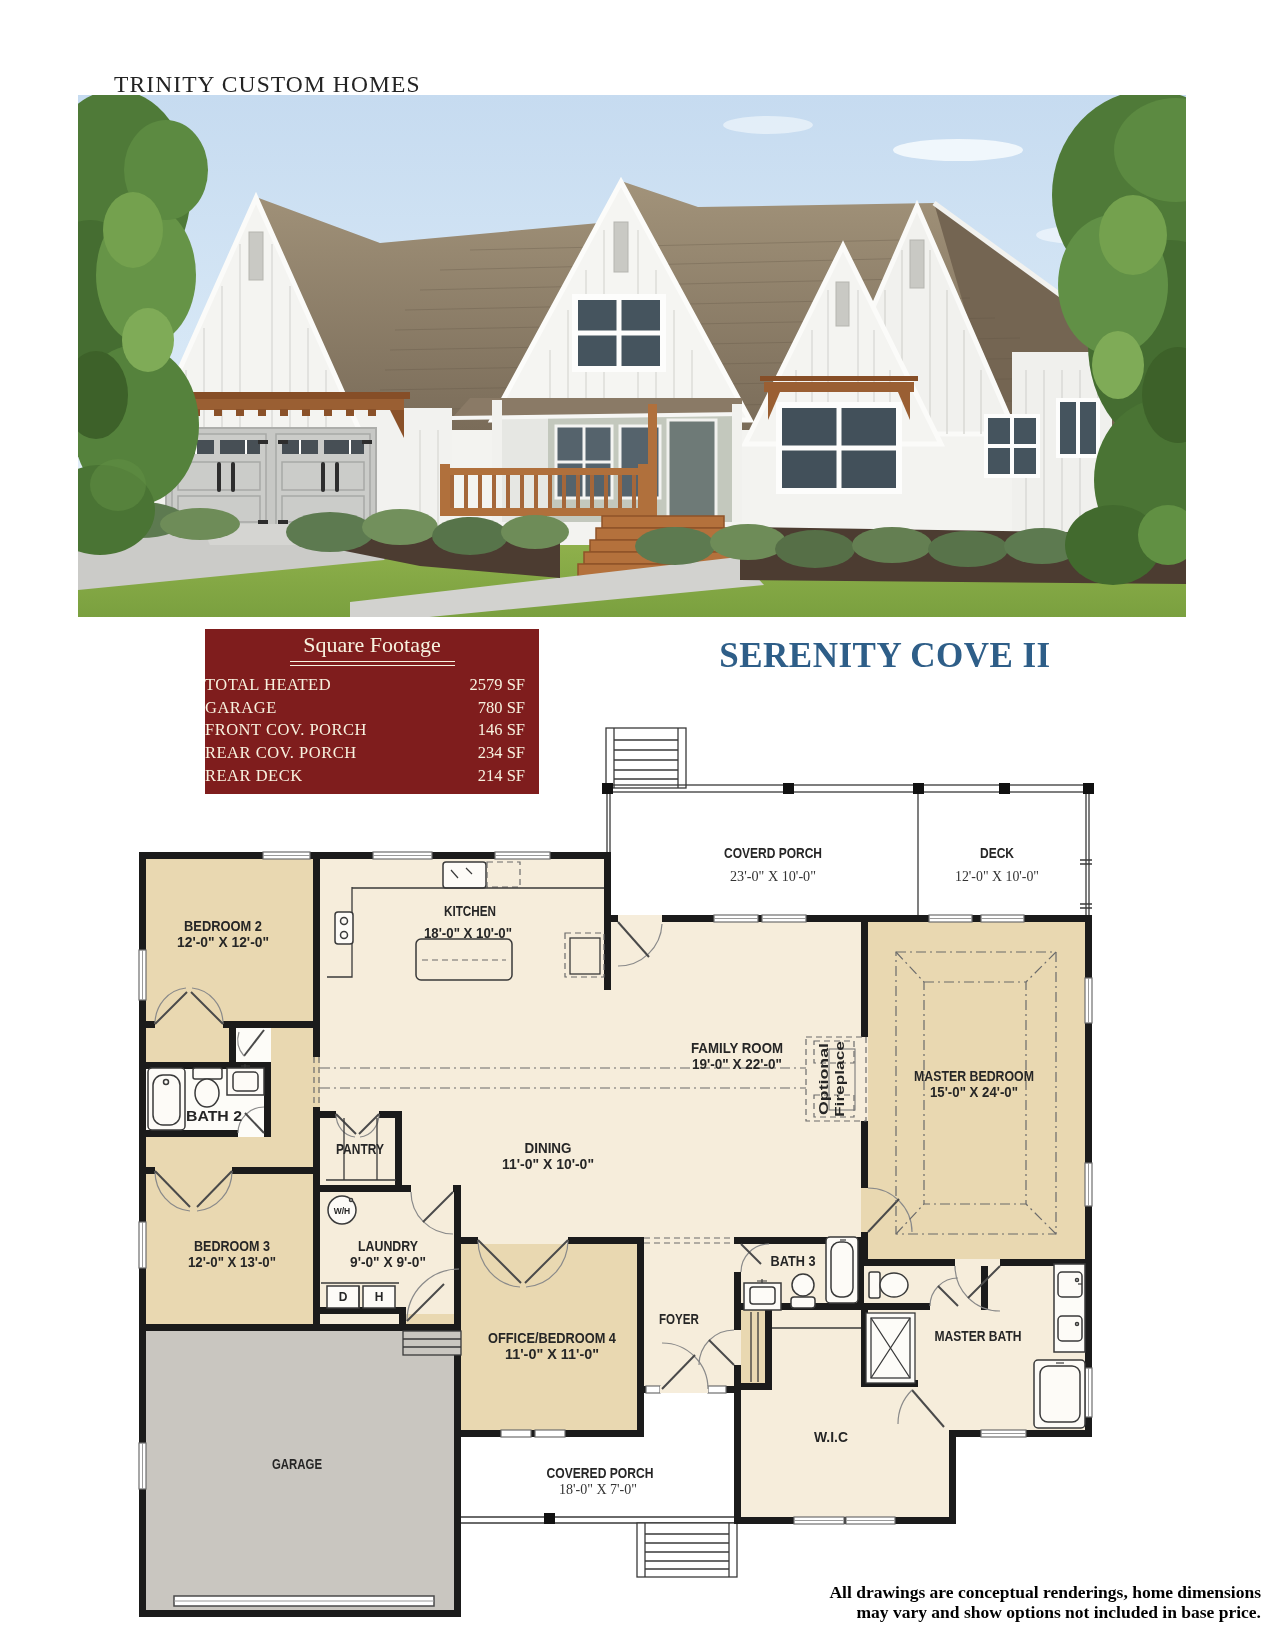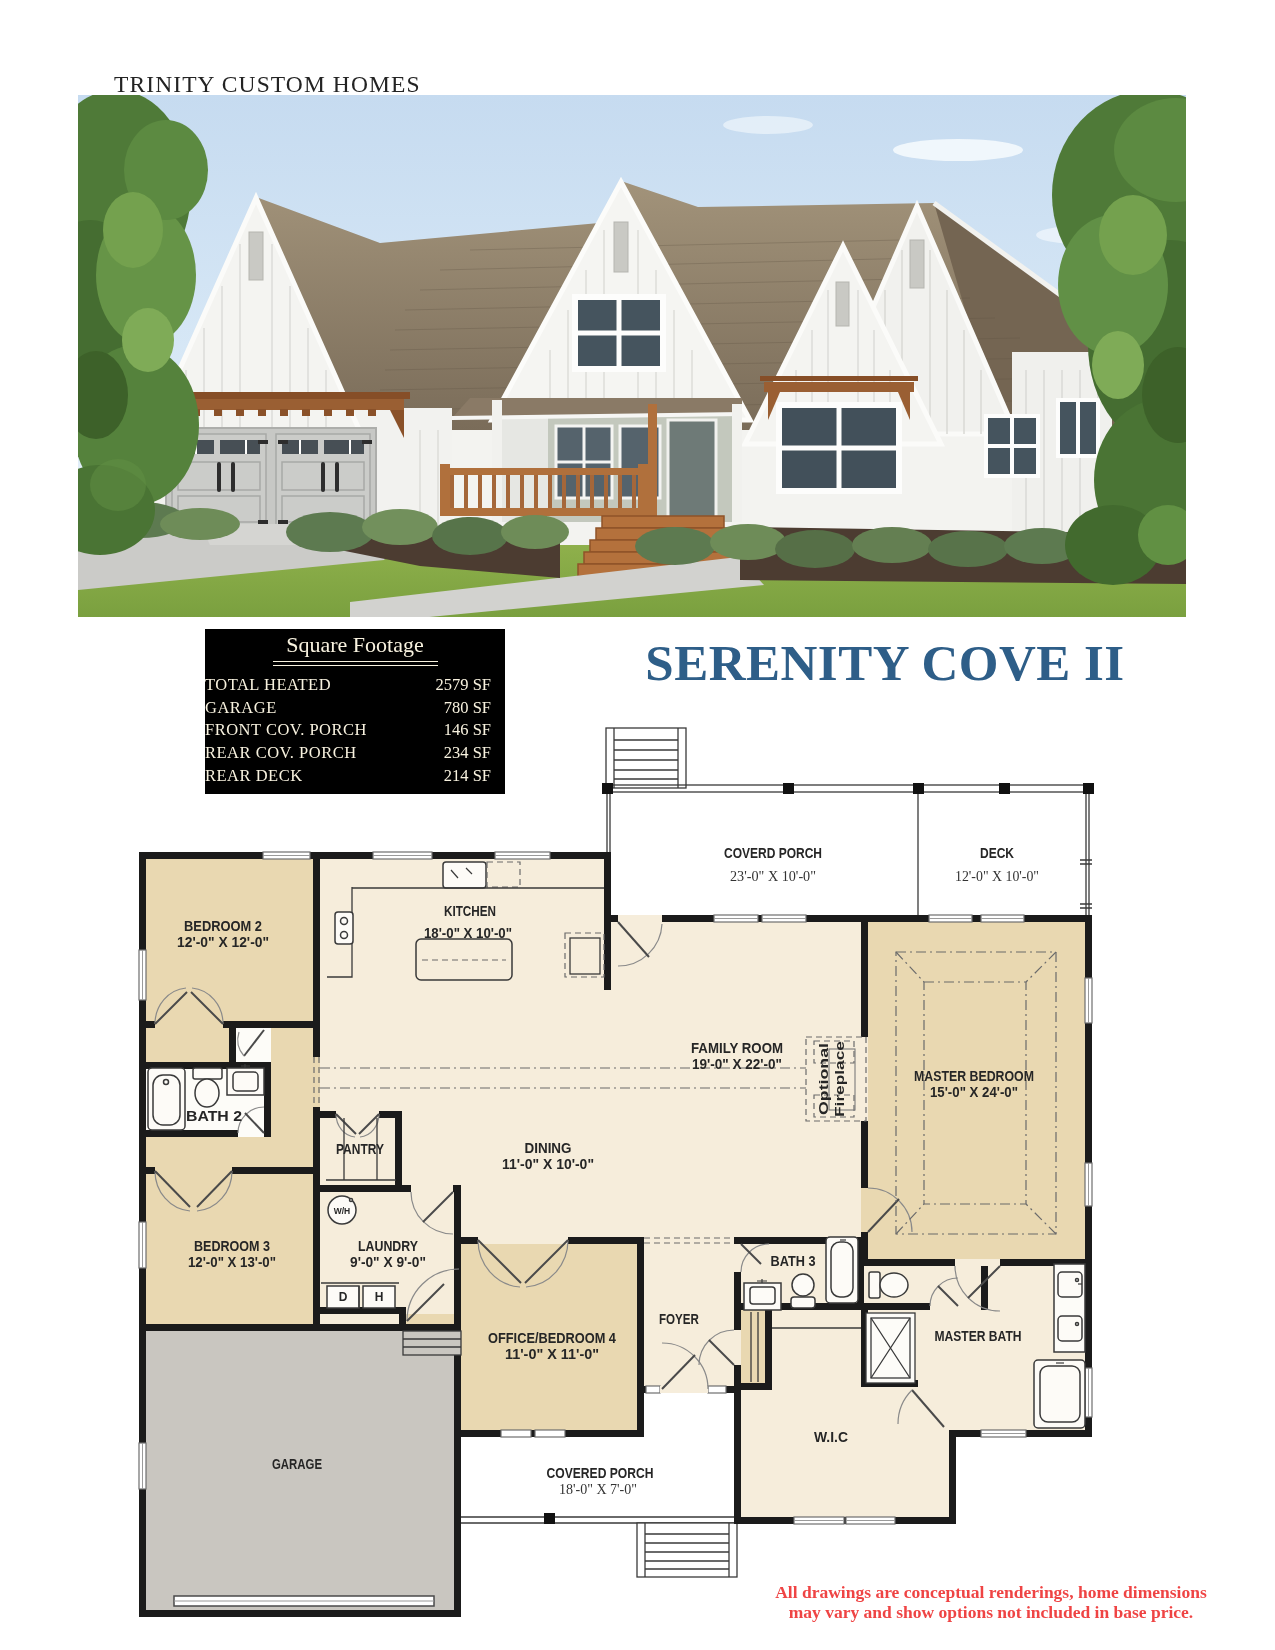--- a/index.html
+++ b/index.html
@@ -1,34 +1,34 @@
 <!DOCTYPE html>
 <html><head>
 <meta charset="utf-8">
 <style>
   html,body{margin:0;padding:0;}
   body{width:1275px;height:1650px;background:#ffffff;position:relative;overflow:hidden;
        font-family:"Liberation Sans",sans-serif;}
   .abs{position:absolute;}
   #hdr{left:114px;top:51px;font-family:"Liberation Serif",serif;font-size:23.5px;
        letter-spacing:1.1px;color:#232323;margin-top:20px;}
-  #sqbox{left:205px;top:629px;width:300px;height:165px;background:#000000;color:#f8f2df;
+  #sqbox{left:205px;top:629px;width:334px;height:165px;background:#7f1d1d;color:#f8f2df;
        font-family:"Liberation Serif",serif;}
   #sqbox .ttl{text-align:center;font-size:22px;padding-top:3px;}
   #sqbox .ul{width:165px;margin:3px auto 0 auto;border-top:1.5px solid #f8f2df;
        border-bottom:1px solid #f8f2df;height:2.5px;margin-bottom:8px;}
   #sqbox table{width:100%;border-collapse:collapse;font-size:16.5px;}
   #sqbox td{padding:1.35px 0;}
   #sqbox td.l{letter-spacing:0.5px;}
   #sqbox td.r{text-align:right;padding-right:14px;}
   #ttl{left:600px;top:638px;width:570px;text-align:center;color:#2e5e88;
        font-family:"Liberation Serif",serif;font-weight:bold;}
-  #ttl .big{font-size:51px;letter-spacing:0.5px;line-height:1.0;text-align:center;}
+  #ttl .big{font-size:35px;letter-spacing:0.5px;line-height:1.0;text-align:center;}
   #ttl .sub{font-size:26.5px;margin-top:-4px;margin-left:-17px;}
-  #foot{left:721px;top:1583px;width:540px;text-align:center;color:#ef4444;
+  #foot{left:721px;top:1583px;width:540px;text-align:right;color:#000000;
         font-family:"Liberation Serif",serif;font-weight:bold;font-size:17.5px;line-height:1.13;}
 </style>
 </head>
 <body>
 
 <div class="abs" id="hdr">TRINITY CUSTOM HOMES</div>
 
 <svg class="abs" style="left:78px;top:95px" width="1108" height="522" viewBox="0 0 1108 522">
 <defs>
 <linearGradient id="sky" x1="0" y1="0" x2="0" y2="1">

